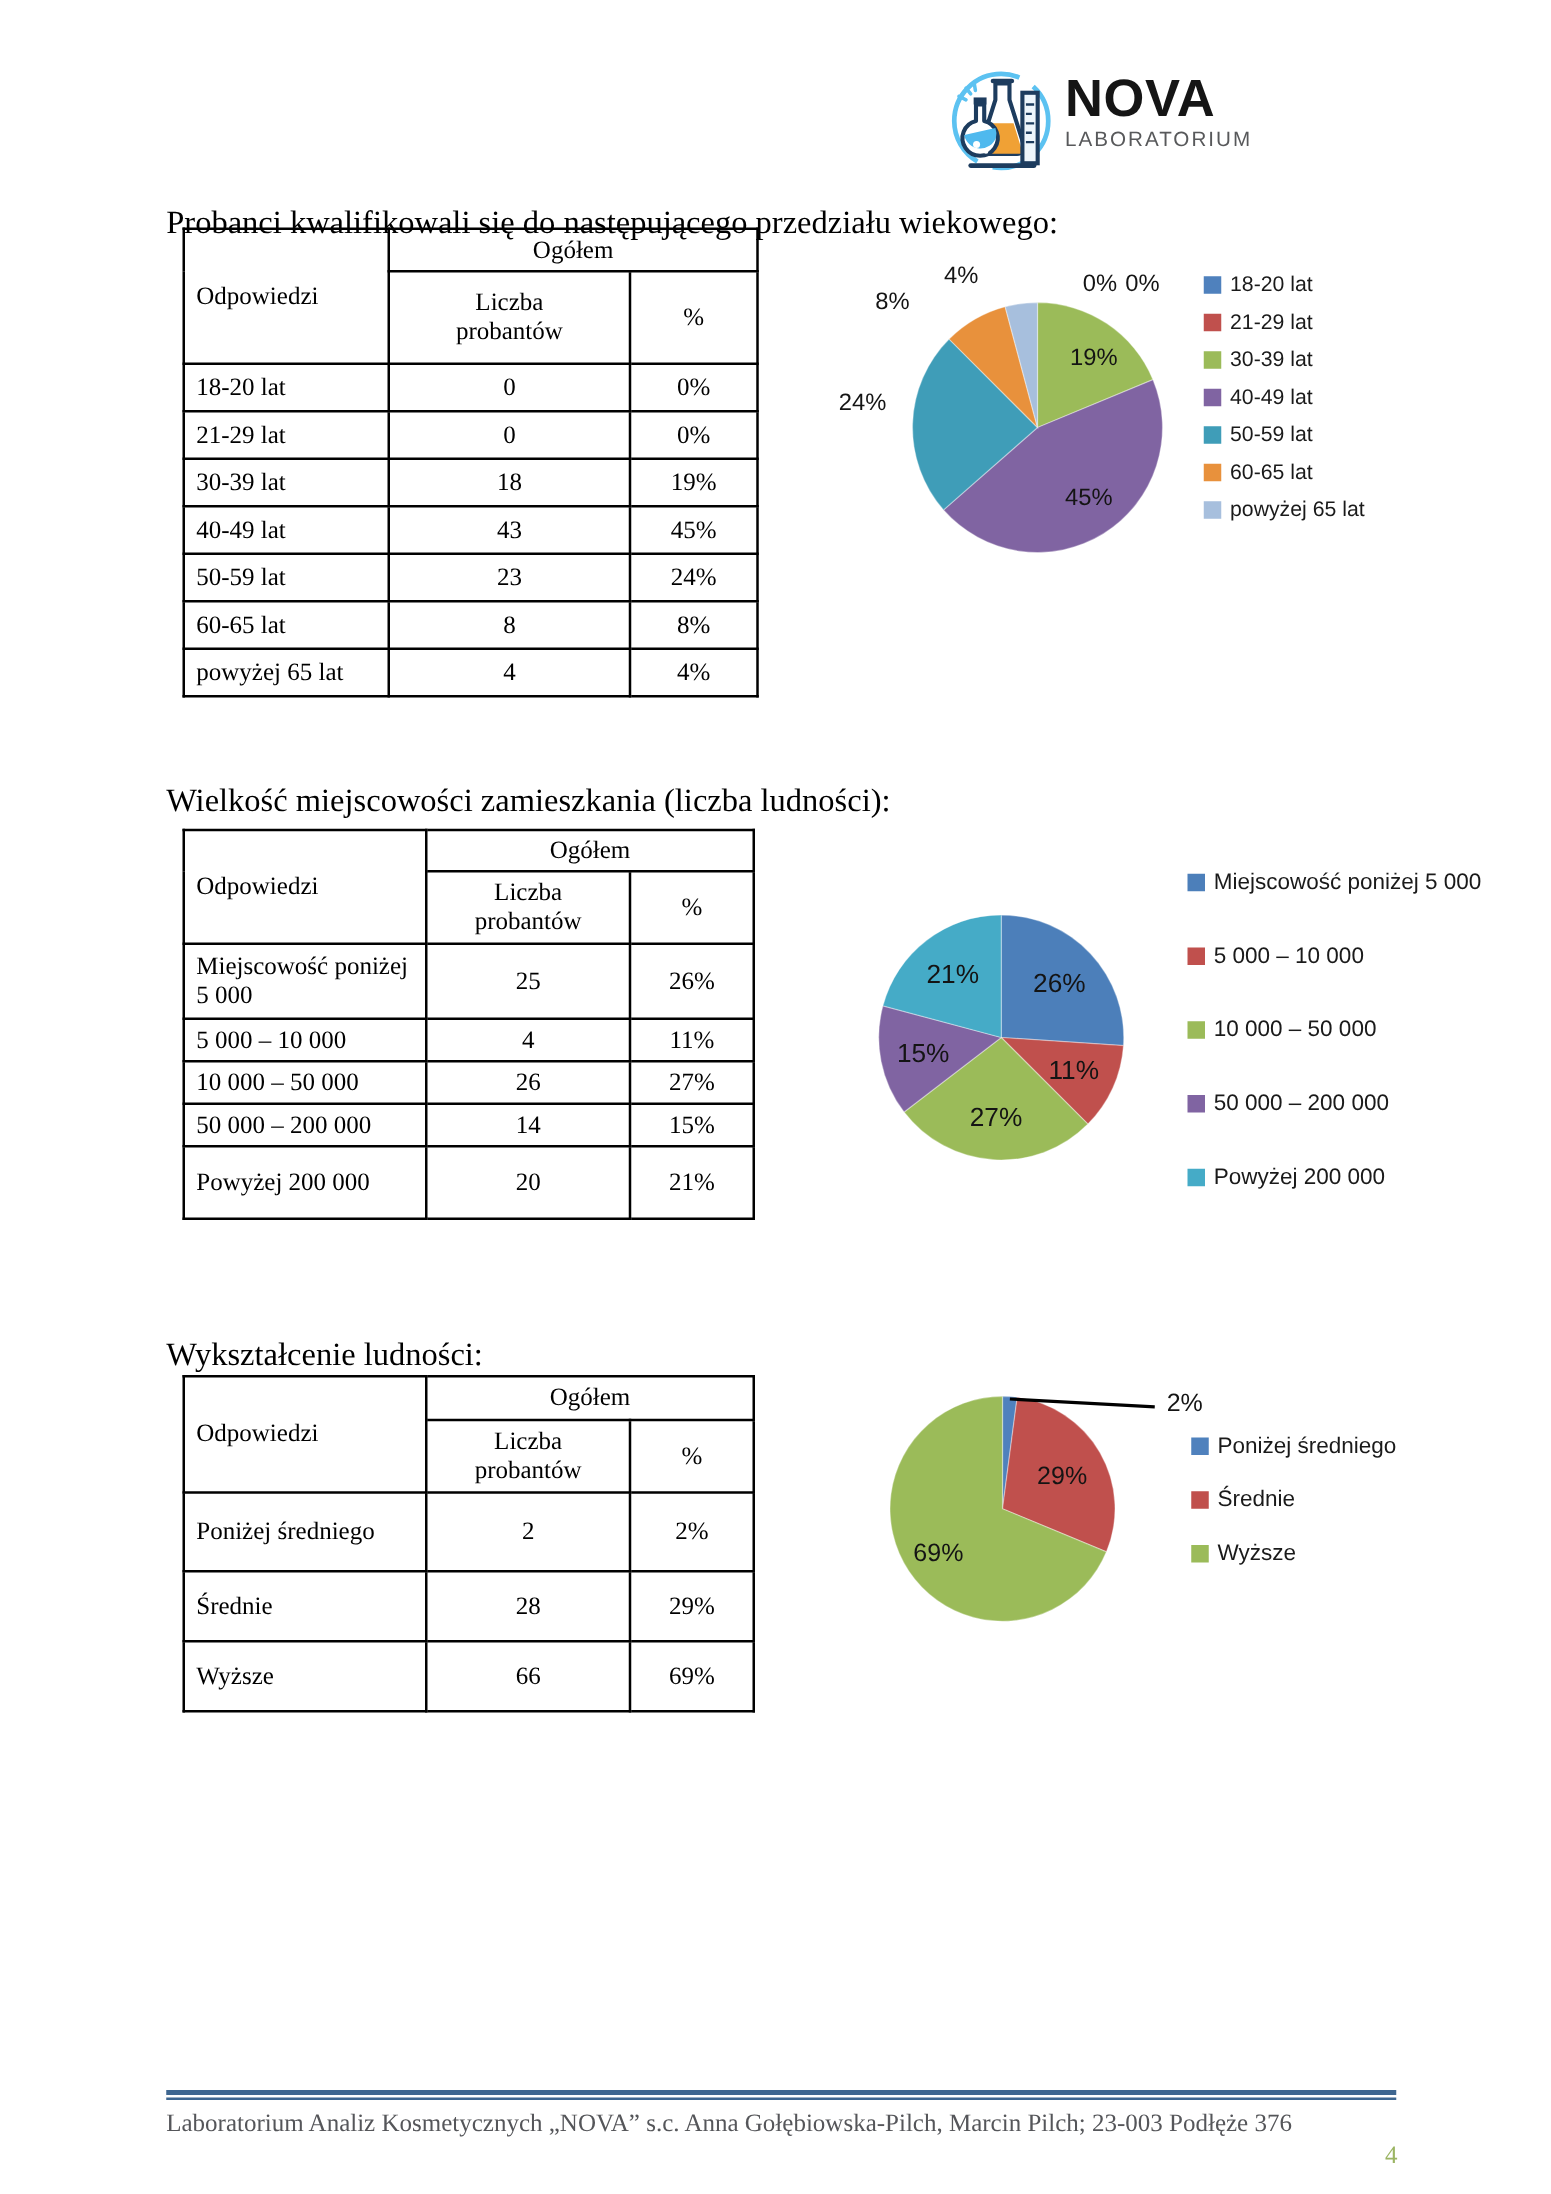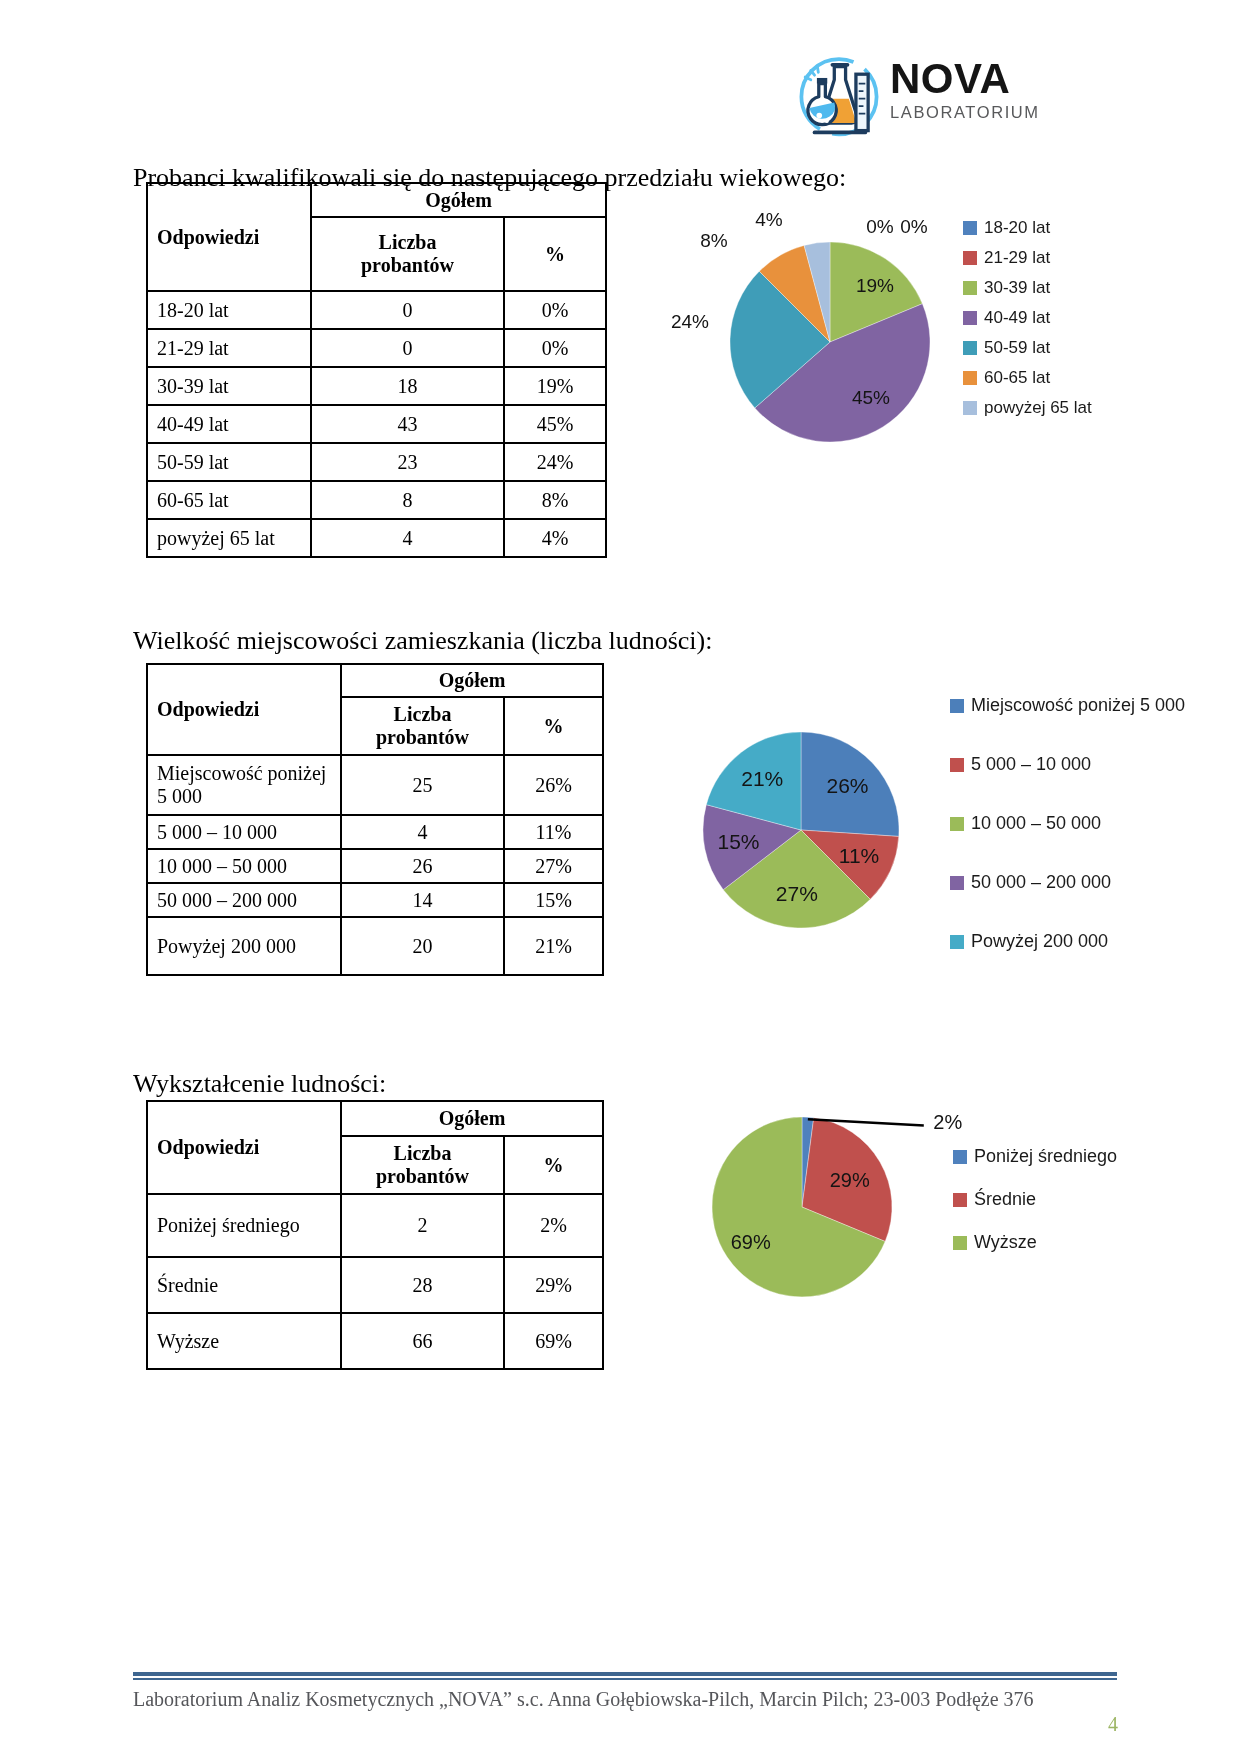--- a/index.html
+++ b/index.html
@@ -1,32 +1,32 @@
 <!DOCTYPE html>
 <html><head>
 <meta charset="utf-8">
 <style>
   html,body{margin:0;padding:0;}
   body{
     width:1241px;height:1755px;position:relative;background:#ffffff;
     font-family:"Liberation Serif",serif;color:#000;overflow:hidden;
   }
   
-  .logo{position:absolute;left:792px;top:46px;display:flex;align-items:flex-start;}
+  .logo{position:absolute;left:754px;top:46px;display:flex;align-items:flex-start;}
   .logo-icon{width:94px;height:94px;}
   .logo-text{margin-left:4px;margin-top:12px;font-family:"Liberation Sans",sans-serif;}
   .logo-brand{font-size:42px;font-weight:800;letter-spacing:.5px;color:#151515;line-height:1;}
   .logo-sub{font-size:16.5px;letter-spacing:1.6px;color:#58595b;margin-top:3px;}
   
   .heading{position:absolute;left:133px;font-size:26px;line-height:1.3;color:#000;margin-top:12px;}
   .h1{top:149px;} .h2{top:612px;} .h3{top:1055px;}
   
   table.dtable{position:absolute;border-collapse:collapse;font-size:20px;table-layout:fixed;}
   table.dtable td{border:2px solid #000;padding:2px 9px;vertical-align:middle;overflow:hidden;}
-  table.dtable td.hdr{font-weight:bold;text-align:center;}
+  table.dtable td.hdr{font-weight:normal;text-align:center;}
   table.dtable td.left{text-align:left;margin-top:13px;}
   table.dtable td.c{text-align:center;}
   .wrapnarrow{display:inline-block;max-width:125px;line-height:1.15;}
   .t1{left:146px;top:182px;}
   .t2{left:146px;top:663px;}
   .t3{left:146px;top:1100px;}
   
   .chart-svg{position:absolute;}
   .chart-svg text{font-family:"Liberation Sans",sans-serif;fill:#141414;}
   .c1{left:632px;top:196px;} .c1 text{font-size:19px;}

